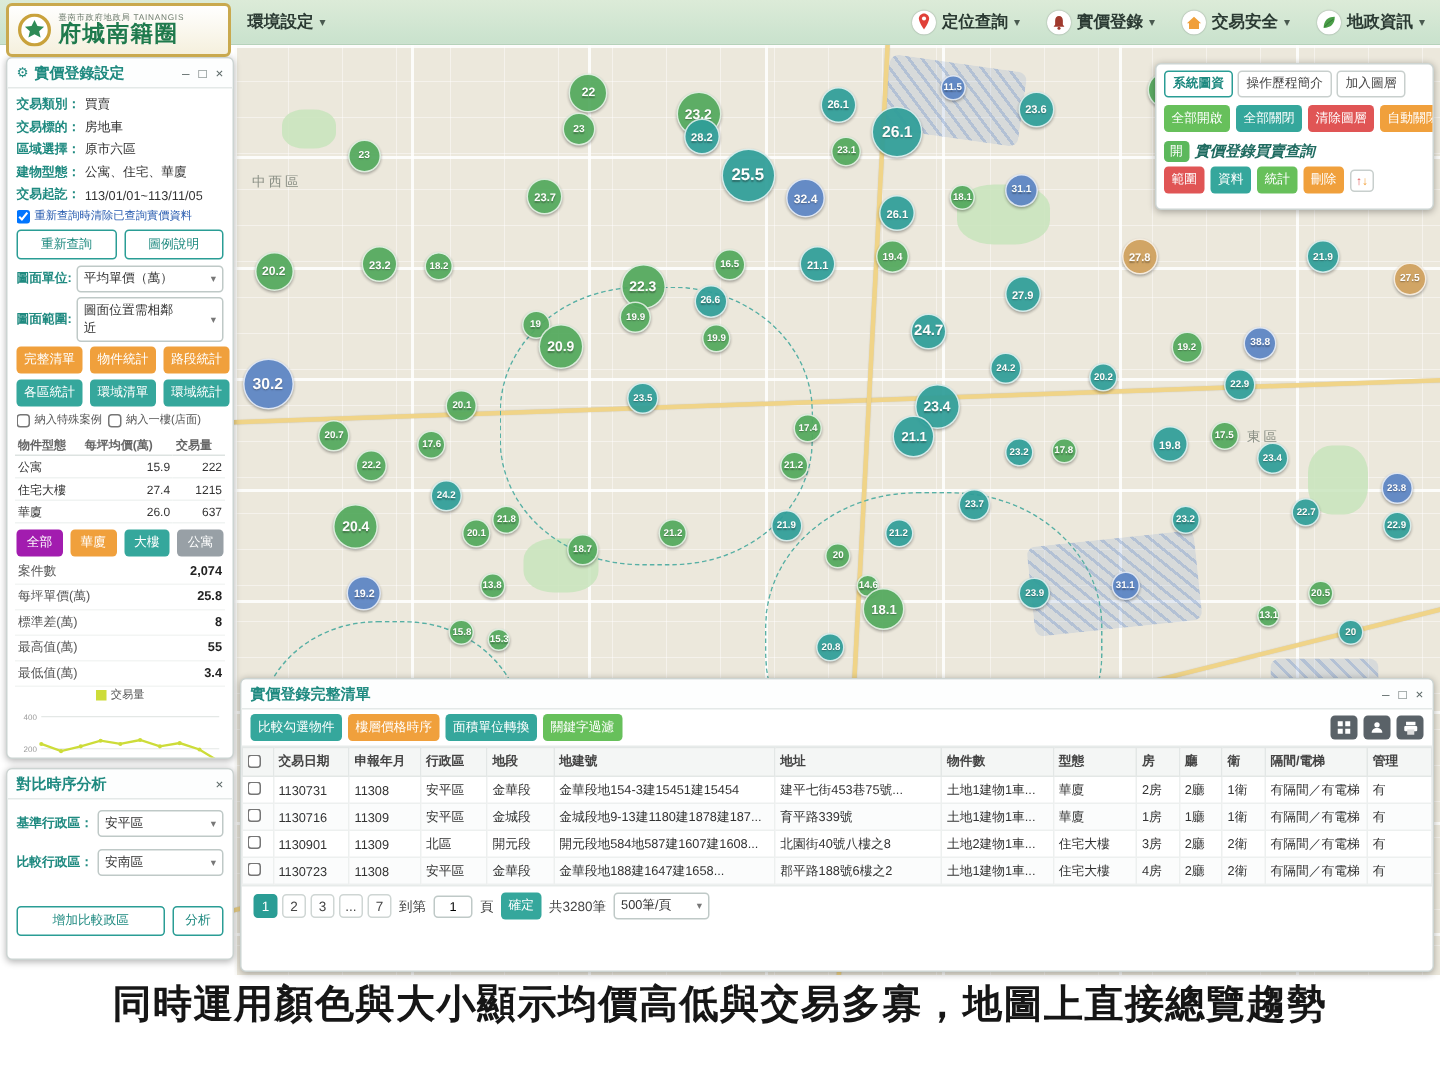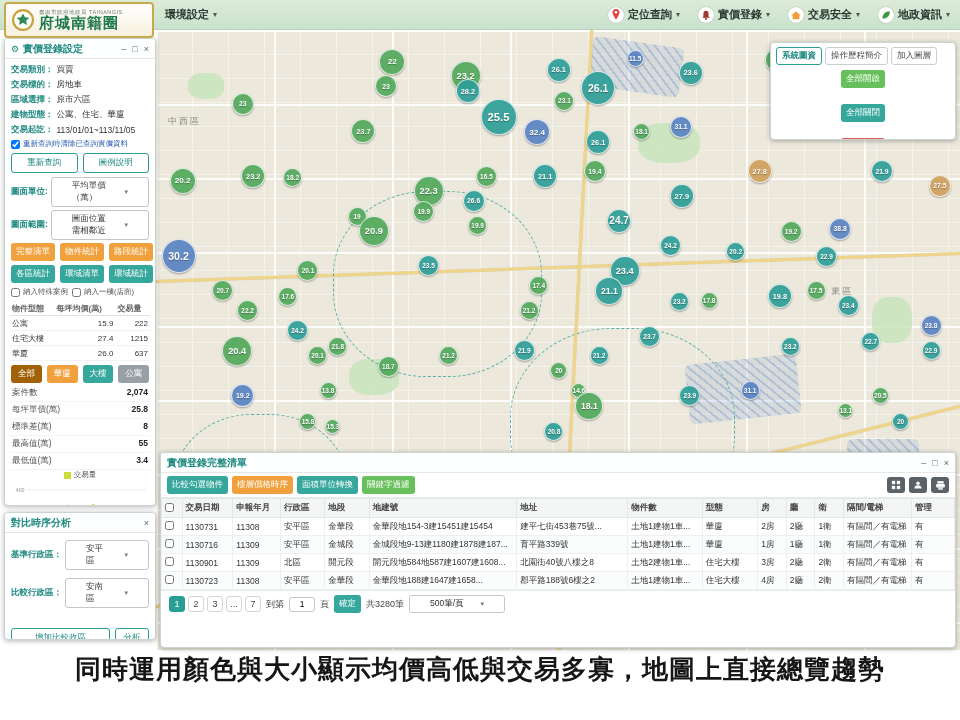--- a/index.html
+++ b/index.html
@@ -57,48 +57,48 @@
   .chk { display:flex; align-items:flex-start; gap:3px; font-size:7.5px; color:#2a5db0; padding:2px 1px; cursor:pointer; }
   .chk input { width:9px; height:9px; margin-top:1px; }
   .chk.gray { color:#555; }
 
   .btn { display:inline-flex; align-items:center; justify-content:center; border:none; border-radius:3px;
     color:#fff; font-size:8.5px; padding:3px 5px; cursor:pointer; white-space:nowrap;
     font-family:inherit; }
   .btn.outline { background:#fff; border:1px solid #2a9d95; color:#1f8a80; }
   .btn.orange { background:#f0a03c; } .btn.teal { background:#35a79c; }
   .btn.green { background:#67c05b; } .btn.red { background:#e05555; }
-  .btn.dark { background:#a16207; } .btn.gray { background:#98a0a6; }
+  .btn.dark { background:#a21caf; } .btn.gray { background:#98a0a6; }
   .btn.yellow { background:#f2c94c; color:#5a4a10; }
   .btnrow { display:flex; gap:5px; padding:2px 1px; }
   .btnrow .btn { flex:1; }
 
   .select { display:flex; align-items:center; justify-content:space-between; gap:17px; flex:1;
-    border:1px solid #bfc9c7; border-radius:3px; background:#fff; font-size:8.5px; padding:2px 20px; color:#333; cursor:pointer; }
+    border:1px solid #bfc9c7; border-radius:3px; background:#fff; font-size:8.5px; padding:2px 4px; color:#333; cursor:pointer; }
   .select .caret { font-size:7px; color:#777; }
 
   .ttable { width:100%; border-collapse:collapse; font-size:8px; margin:2px 0; }
   .ttable th { color:#666; font-weight:bold; border-bottom:1px solid #dde3e1; padding:1.5px 2px; text-align:left; }
   .ttable td { color:#333; padding:1.5px 2px; border-bottom:1px solid #f0f3f2; }
   .ttable td.num { text-align:right; }
 
   .srow { display:flex; justify-content:space-between; font-size:8.5px; padding:2px 2px; border-bottom:1px solid #f3f5f4; }
   .srow .sl { color:#555; } .srow .sv { color:#222; font-weight:bold; }
 
   .charthead { display:flex; align-items:center; gap:3px; padding:3px 1px 1px; }
   .charthead .ct { font-size:9px; font-weight:bold; color:#1f8a80; flex:1; }
   .charthead .btn { padding:2px 3px; font-size:7.5px; }
   .legend { display:flex; align-items:center; justify-content:center; gap:3px; font-size:7.5px; color:#555; }
   .legend .sq { width:7px; height:7px; background:#cddc39; }
 
   
   .tabsrow { display:flex; gap:3px; padding:4px 5px 2px; }
   .tab { font-size:8.5px; padding:2px 5px; border:1px solid #c8cfcd; border-radius:3px; background:#fff; color:#444; cursor:pointer; white-space:nowrap; }
   .tab.active { color:#1f8a80; border-color:#2a9d95; font-weight:bold; }
-  .qrow { display:flex; align-items:center; gap:16px; padding:3px 5px;flex-direction:column; }
+  .qrow { display:flex; align-items:center; gap:4px; padding:3px 5px; }
   .badge { background:#5cb85c; color:#fff; font-size:8.5px; border-radius:3px; padding:1px 4px; }
   .qtitle { font-size:10px; font-weight:bold; color:#1f6b60;font-style:italic; }
   .sortbtn { background:#fff; border:1px solid #c8cfcd; border-radius:3px; font-size:8px; padding:2px 3px; cursor:pointer; }
   .sortbtn .up { color:#e05555; } .sortbtn .dn { color:#f2a13c; }
 
   
   .toolbar { display:flex; align-items:center; gap:4px; padding:3px 6px; border-bottom:1px solid #e7ebea; }
   .icosq { width:18px; height:16px; background:#5a6268; border-radius:3px; display:flex; align-items:center; justify-content:center; cursor:pointer; }
   .ltable-wrap { overflow:hidden; }
   .ltable { width:100%; border-collapse:collapse; table-layout:fixed; font-size:8.5px; }

